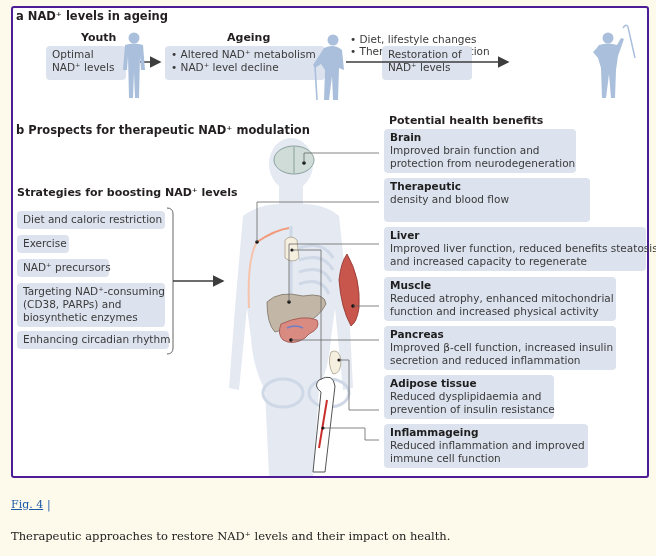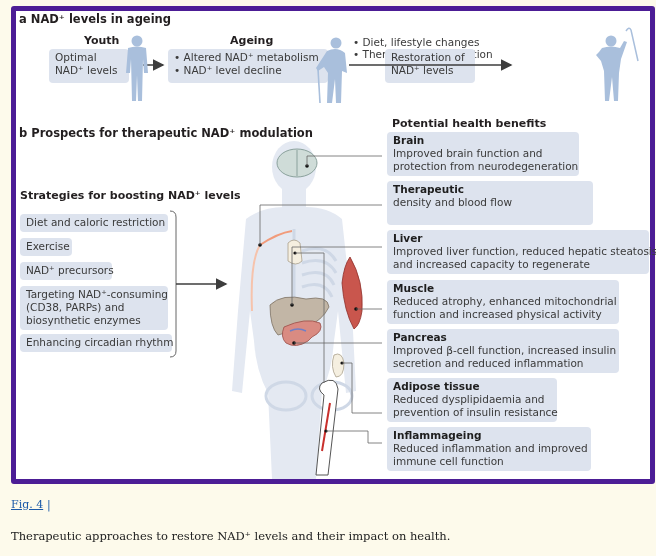--- a/index.html
+++ b/index.html
@@ -1,17 +1,17 @@
 <!DOCTYPE html>
 <html><head>
 <meta charset="utf-8">
 <style>
   html,body{margin:0;padding:0;}
   body{width:656px;height:556px;background:#fdfaeb;position:relative;overflow:hidden;font-family:"DejaVu Sans",sans-serif;color:#231f20;}
-  #figure{position:absolute;left:11px;top:6px;width:634px;height:468px;background:#fff;border:5px solid #4c1d95;border-radius:3px;}
+  #figure{position:absolute;left:11px;top:6px;width:634px;height:468px;background:#fff;border:2px solid #4c1d95;border-radius:3px;}
   .abs{position:absolute;}
   .panel-title{font-size:11.5px;font-weight:bold;white-space:nowrap;}
   .hdr{font-size:11px;font-weight:bold;white-space:nowrap;}
   .box{position:absolute;background:#dde3ee;border-radius:4px;font-size:10.5px;line-height:13px;color:#3a3a3a;padding:2px 6px;box-sizing:border-box;white-space:nowrap;}
   .box b{color:#1e1e1e;font-weight:bold;display:block;}
   svg{position:absolute;left:0;top:0;}
   .caption-link{position:absolute;left:11px;top:498px;font-family:"DejaVu Serif",serif;font-size:11px;color:#1c5aa8;text-decoration:underline;}
   .caption-bar{position:absolute;left:47px;top:498px;font-family:"DejaVu Serif",serif;font-size:11px;color:#1c5aa8;}
   .caption{position:absolute;left:11px;top:529px;font-family:"DejaVu Serif",serif;font-size:11.5px;font-weight:normal;color:#222;white-space:nowrap;}
 </style>
@@ -172,21 +172,21 @@
     <b>Brain</b>
     <div>Improved brain function and</div>
     <div>protection from neurodegeneration</div>
   </div>
   <div class="box" style="left:371px;top:170px;width:206px;height:44px;">
     <b>Therapeutic</b>
     <div>density and blood flow</div>
   </div>
   <div class="box" style="left:371px;top:219px;width:262px;height:44px;">
     <b>Liver</b>
-    <div>Improved liver function, reduced hepatic steatosis</div>
+    <div>Improved liver function, reduced benefits steatosis</div>
     <div>and increased capacity to regenerate</div>
   </div>
   <div class="box" style="left:371px;top:269px;width:232px;height:44px;">
     <b>Muscle</b>
     <div>Reduced atrophy, enhanced mitochondrial</div>
     <div>function and increased physical activity</div>
   </div>
   <div class="box" style="left:371px;top:318px;width:232px;height:44px;">
     <b>Pancreas</b>
     <div>Improved β-cell function, increased insulin</div>

